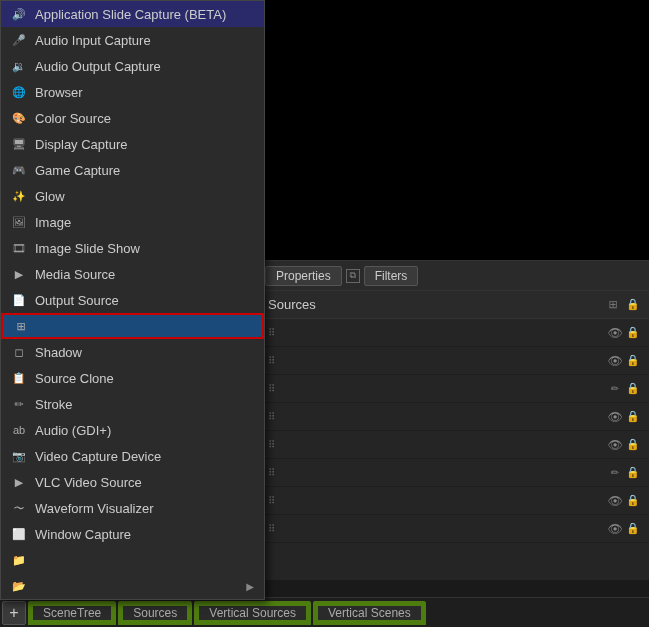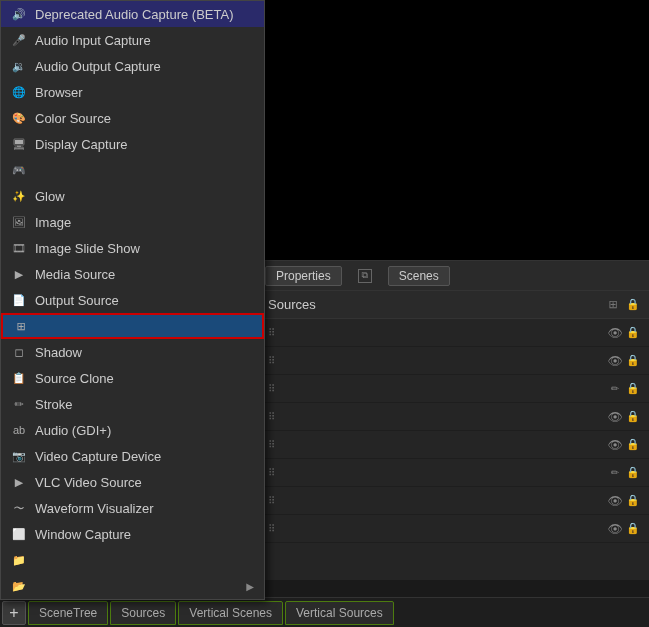--- a/index.html
+++ b/index.html
@@ -35,21 +35,21 @@
       border-top: 1px solid #333;
     }
 
     .panel-toolbar {
       display: flex;
       align-items: center;
       height: 30px;
       background: #2a2a2a;
       border-bottom: 1px solid #333;
       padding: 0 5px;
-      gap: 16px;
+      gap: 4px;
     }
 
     .panel-btn {
       background: #3a3a3a;
       border: 1px solid #555;
       color: #ccc;
       padding: 2px 10px;
       font-size: 12px;
       cursor: pointer;
       border-radius: 2px;
@@ -176,21 +176,21 @@
       cursor: pointer;
       font-size: 16px;
       border-radius: 2px;
       flex-shrink: 0;
     }
 
     .tab-item {
       height: 24px;
       padding: 0 10px;
       background: #2a2a2a;
-      border: 1px solid #4d7c0f;
+      border: 5px solid #4d7c0f;
       color: #aaaaaa;
       display: flex;
       align-items: center;
       cursor: pointer;
       font-size: 12px;
       border-radius: 2px 2px 0 0;
     }
 
     
     .n-label {
@@ -230,21 +230,21 @@
   </style>
 </head>
 <body>
 
 <div class="preview-area"></div>
 
 <div class="panel-area">
   <div class="panel-toolbar">
     <button class="panel-btn">Properties</button>
     <span style="width:14px; height:14px; border:1px solid #666; display:inline-flex; align-items:center; justify-content:center; font-size:9px; color:#888;">⧉</span>
-    <button class="panel-btn">Scenes</button>
+    <button class="panel-btn">Filters</button>
   </div>
   <div class="sources-header">
     <span>Sources</span>
     <div class="panel-header-icons">
       <div class="panel-header-icon">⊞</div>
       <div class="panel-header-icon">🔒</div>
     </div>
   </div>
   <div class="sources-panel-content">
 
@@ -314,21 +314,21 @@
     </div>
   </div>
 </div>
 
 <div class="n-label">N</div>
 
 <div class="dropdown-menu" id="dropdown-menu">
 
 <div class="menu-item first-item">
       <span class="menu-icon">🔊</span>
-      <span class="menu-item-label">Deprecated Audio Capture (BETA)</span>
+      <span class="menu-item-label">Application Slide Capture (BETA)</span>
     </div>
     <div class="menu-item">
       <span class="menu-icon">🎤</span>
       <span class="menu-item-label">Audio Input Capture</span>
     </div>
     <div class="menu-item">
       <span class="menu-icon">🔉</span>
       <span class="menu-item-label">Audio Output Capture</span>
     </div>
     <div class="menu-item">
@@ -338,20 +338,21 @@
     <div class="menu-item">
       <span class="menu-icon">🎨</span>
       <span class="menu-item-label">Color Source</span>
     </div>
     <div class="menu-item">
       <span class="menu-icon">🖥</span>
       <span class="menu-item-label">Display Capture</span>
     </div>
     <div class="menu-item">
       <span class="menu-icon">🎮</span>
+      <span class="menu-item-label">Game Capture</span>
     </div>
     <div class="menu-item">
       <span class="menu-icon">✨</span>
       <span class="menu-item-label">Glow</span>
     </div>
     <div class="menu-item">
       <span class="menu-icon">🖼</span>
       <span class="menu-item-label">Image</span>
     </div>
     <div class="menu-item">
@@ -414,18 +415,18 @@
   <div class="tab-add-btn">
     <span>+</span>
   </div>
   <div class="tab-item">
     <span>SceneTree</span>
   </div>
   <div class="tab-item">
     <span>Sources</span>
   </div>
   <div class="tab-item">
+    <span>Vertical Sources</span>
+  </div>
+  <div class="tab-item">
     <span>Vertical Scenes</span>
   </div>
-  <div class="tab-item">
-    <span>Vertical Sources</span>
-  </div>
 </div>
 
 </body></html>

